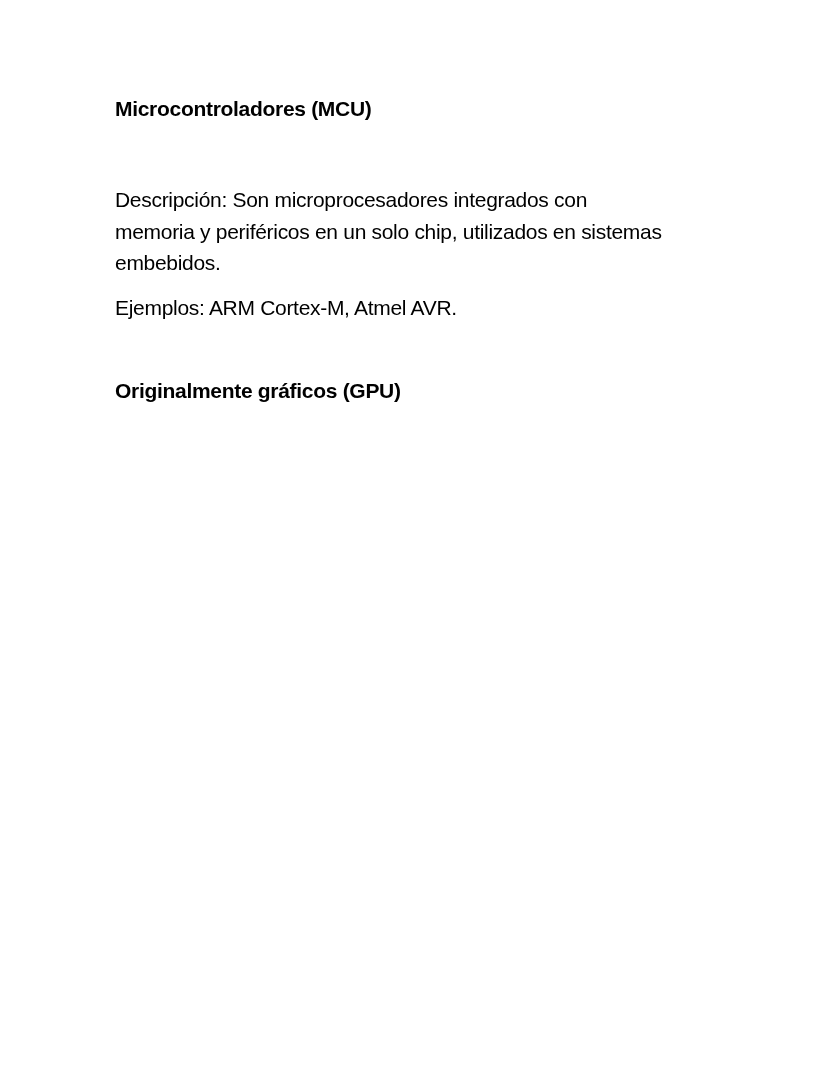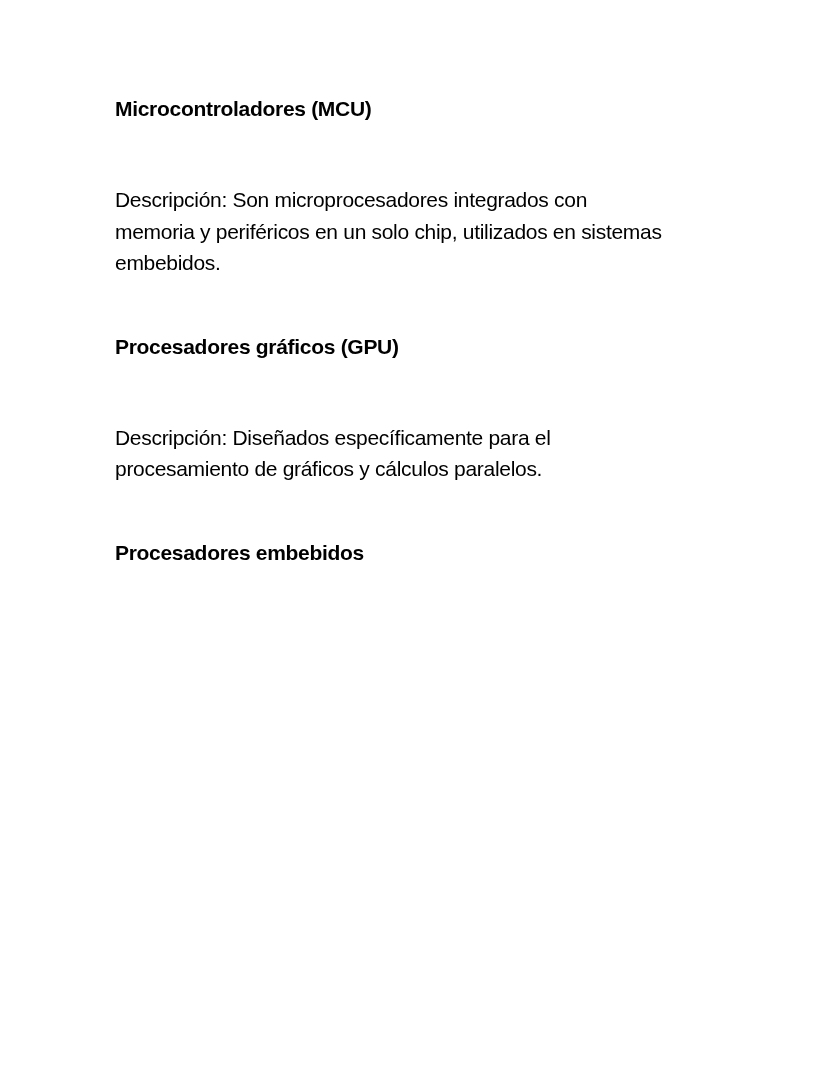--- a/index.html
+++ b/index.html
@@ -47,25 +47,22 @@
 </style>
 </head>
 <body>
 
 <div class="page">
   <div class="doc-content">
 
     <div class="section">
       <h2 class="section-heading">Microcontroladores (MCU)</h2>
       <p class="para">Descripción: Son microprocesadores integrados con memoria y periféricos en un solo chip, utilizados en sistemas embebidos.</p>
+      <p class="para">Ejemplos: ARM Cortex-M, Atmel AVR.</p>
     </div>
 
     <div class="section">
-      <h2 class="section-heading">Procesadores gráficos (GPU)</h2>
-      <p class="para">Descripción: Diseñados específicamente para el procesamiento de gráficos y cálculos paralelos.</p>
+      <h2 class="section-heading">Originalmente gráficos (GPU)</h2>
     </div>
 
-    <div class="section">
-      <h2 class="section-heading">Procesadores embebidos</h2>
-    </div>
 
   </div>
 </div>
 
 </body></html>

